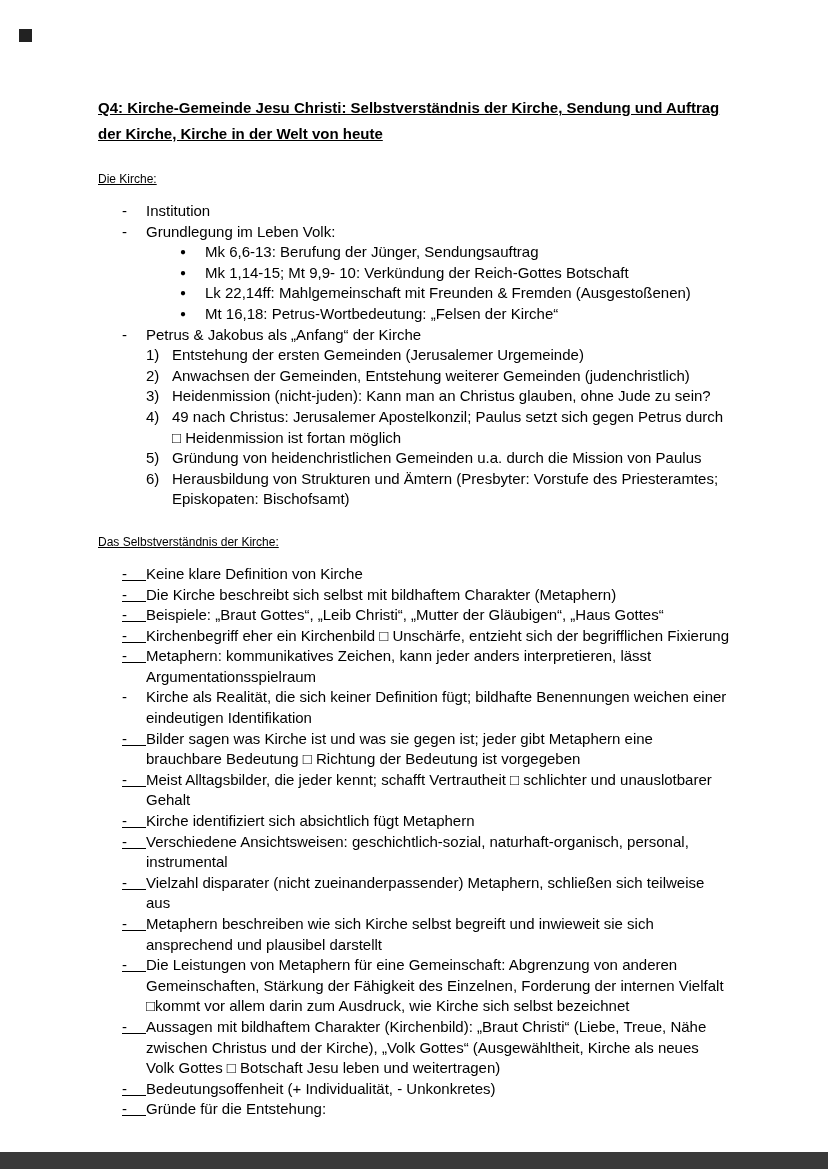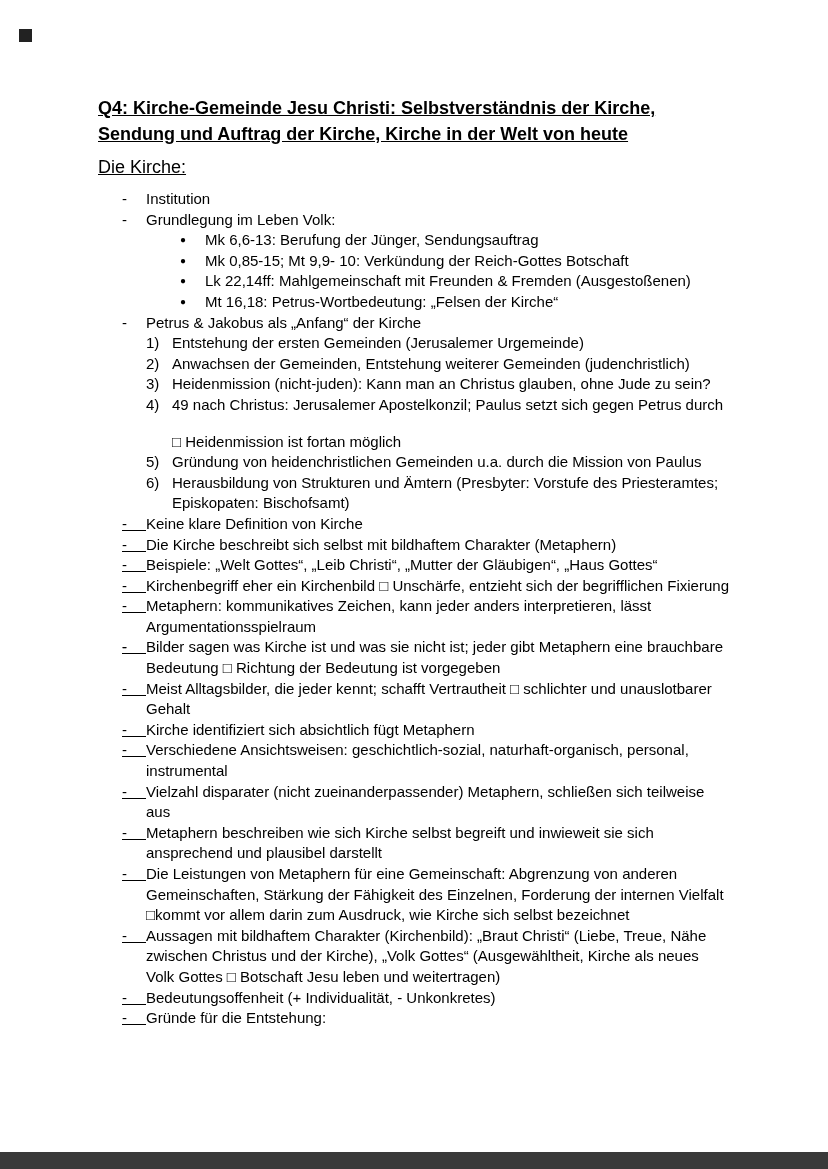--- a/index.html
+++ b/index.html
@@ -10,32 +10,32 @@
     color: #000;
     position: relative;
     overflow: hidden;
   }
   .page {
     position: absolute; inset: 0;
     padding: 95px 98px 0 98px;
     box-sizing: border-box;
   }
   .title {
-    font-size: 18px;
+    font-size: 15px;
     font-weight: bold;
     text-decoration: underline;
     line-height: 26px;
     margin: 0;
   }
   .section-heading {
-    font-size: 18px;
+    font-size: 12px;
     font-weight: normal;
     text-decoration: underline;
     line-height: 20px;
-    margin: 10px 0 12px 0;
+    margin: 22px 0 12px 0;
   }
   .list { margin: 0; }
   .li {
     position: relative;
     font-size: 15px;
     line-height: 20.6px;
   }
   .li .marker {
     position: absolute;
     white-space: nowrap;
@@ -45,21 +45,21 @@
   .t-dash { padding-left: 48px; }
   .t-dash .marker { left: 24px; width: 24px; }
   .t-dash.u .marker { text-decoration: underline; }
   
   .t-bullet { padding-left: 107px; }
   .t-bullet .marker { left: 82px; font-size: 10px; line-height: 20.6px; }
   
   .t-number { padding-left: 74px; }
   .t-number .marker { left: 48px; width: 26px; }
   
-  .t-cont { padding-left: 74px; margin-top: 16px; }
+  .t-cont { padding-left: 74px; }
   
   .artifact-topleft {
     position: absolute; left: 19px; top: 29px;
     width: 13px; height: 13px;
     background: #222222;
   }
   .bottom-strip {
     position: absolute; left: 0; right: 0; bottom: 0;
     height: 17px;
     background: #3a3a3a;
@@ -70,40 +70,41 @@
 
 <div class="page">
   <div class="artifact-topleft"></div>
   <h1 class="title">Q4: Kirche-Gemeinde Jesu Christi: Selbstverständnis der Kirche, Sendung und Auftrag der Kirche, Kirche in der Welt von heute</h1>
   <div id="sections">
       <h2 class="section-heading">Die Kirche:</h2>
       <div class="list">
         <div class="li t-dash"><span class="marker">-</span><span class="text">Institution</span></div>
         <div class="li t-dash"><span class="marker">-</span><span class="text">Grundlegung im Leben Volk:</span></div>
         <div class="li t-bullet"><span class="marker">●</span><span class="text">Mk 6,6-13: Berufung der Jünger, Sendungsauftrag</span></div>
-        <div class="li t-bullet"><span class="marker">●</span><span class="text">Mk 0,85-15; Mt 9,9- 10: Verkündung der Reich-Gottes Botschaft</span></div>
+        <div class="li t-bullet"><span class="marker">●</span><span class="text">Mk 1,14-15; Mt 9,9- 10: Verkündung der Reich-Gottes Botschaft</span></div>
         <div class="li t-bullet"><span class="marker">●</span><span class="text">Lk 22,14ff: Mahlgemeinschaft mit Freunden &amp; Fremden (Ausgestoßenen)</span></div>
         <div class="li t-bullet"><span class="marker">●</span><span class="text">Mt 16,18: Petrus-Wortbedeutung: „Felsen der Kirche“</span></div>
         <div class="li t-dash"><span class="marker">-</span><span class="text">Petrus &amp; Jakobus als „Anfang“ der Kirche</span></div>
         <div class="li t-number"><span class="marker">1)</span><span class="text">Entstehung der ersten Gemeinden (Jerusalemer Urgemeinde)</span></div>
         <div class="li t-number"><span class="marker">2)</span><span class="text">Anwachsen der Gemeinden, Entstehung weiterer Gemeinden (judenchristlich)</span></div>
         <div class="li t-number"><span class="marker">3)</span><span class="text">Heidenmission (nicht-juden): Kann man an Christus glauben, ohne Jude zu sein?</span></div>
         <div class="li t-number"><span class="marker">4)</span><span class="text">49 nach Christus: Jerusalemer Apostelkonzil; Paulus setzt sich gegen Petrus durch</span></div>
         <div class="li t-cont"><span class="text">□ Heidenmission ist fortan möglich</span></div>
         <div class="li t-number"><span class="marker">5)</span><span class="text">Gründung von heidenchristlichen Gemeinden u.a. durch die Mission von Paulus</span></div>
         <div class="li t-number"><span class="marker">6)</span><span class="text">Herausbildung von Strukturen und Ämtern (Presbyter: Vorstufe des Priesteramtes; Episkopaten: Bischofsamt)</span></div>
       </div>
+      <h2 class="section-heading">Das Selbstverständnis der Kirche:</h2>
       <div class="list">
         <div class="li t-dash u"><span class="marker">-&nbsp;&nbsp;&nbsp;&nbsp;&nbsp;</span><span class="text">Keine klare Definition von Kirche</span></div>
         <div class="li t-dash u"><span class="marker">-&nbsp;&nbsp;&nbsp;&nbsp;&nbsp;</span><span class="text">Die Kirche beschreibt sich selbst mit bildhaftem Charakter (Metaphern)</span></div>
-        <div class="li t-dash u"><span class="marker">-&nbsp;&nbsp;&nbsp;&nbsp;&nbsp;</span><span class="text">Beispiele: „Welt Gottes“, „Leib Christi“, „Mutter der Gläubigen“, „Haus Gottes“</span></div>
+        <div class="li t-dash u"><span class="marker">-&nbsp;&nbsp;&nbsp;&nbsp;&nbsp;</span><span class="text">Beispiele: „Braut Gottes“, „Leib Christi“, „Mutter der Gläubigen“, „Haus Gottes“</span></div>
         <div class="li t-dash u"><span class="marker">-&nbsp;&nbsp;&nbsp;&nbsp;&nbsp;</span><span class="text">Kirchenbegriff eher ein Kirchenbild □ Unschärfe, entzieht sich der begrifflichen Fixierung</span></div>
         <div class="li t-dash u"><span class="marker">-&nbsp;&nbsp;&nbsp;&nbsp;&nbsp;</span><span class="text">Metaphern: kommunikatives Zeichen, kann jeder anders interpretieren, lässt Argumentationsspielraum</span></div>
-        <div class="li t-dash"><span class="marker">-</span></div>
-        <div class="li t-dash u"><span class="marker">-&nbsp;&nbsp;&nbsp;&nbsp;&nbsp;</span><span class="text">Bilder sagen was Kirche ist und was sie nicht ist; jeder gibt Metaphern eine brauchbare Bedeutung □ Richtung der Bedeutung ist vorgegeben</span></div>
+        <div class="li t-dash"><span class="marker">-</span><span class="text">Kirche als Realität, die sich keiner Definition fügt; bildhafte Benennungen weichen einer eindeutigen Identifikation</span></div>
+        <div class="li t-dash u"><span class="marker">-&nbsp;&nbsp;&nbsp;&nbsp;&nbsp;</span><span class="text">Bilder sagen was Kirche ist und was sie gegen ist; jeder gibt Metaphern eine brauchbare Bedeutung □ Richtung der Bedeutung ist vorgegeben</span></div>
         <div class="li t-dash u"><span class="marker">-&nbsp;&nbsp;&nbsp;&nbsp;&nbsp;</span><span class="text">Meist Alltagsbilder, die jeder kennt; schafft Vertrautheit □ schlichter und unauslotbarer Gehalt</span></div>
         <div class="li t-dash u"><span class="marker">-&nbsp;&nbsp;&nbsp;&nbsp;&nbsp;</span><span class="text">Kirche identifiziert sich absichtlich fügt Metaphern</span></div>
         <div class="li t-dash u"><span class="marker">-&nbsp;&nbsp;&nbsp;&nbsp;&nbsp;</span><span class="text">Verschiedene Ansichtsweisen: geschichtlich-sozial, naturhaft-organisch, personal, instrumental</span></div>
         <div class="li t-dash u"><span class="marker">-&nbsp;&nbsp;&nbsp;&nbsp;&nbsp;</span><span class="text">Vielzahl disparater (nicht zueinanderpassender) Metaphern, schließen sich teilweise aus</span></div>
         <div class="li t-dash u"><span class="marker">-&nbsp;&nbsp;&nbsp;&nbsp;&nbsp;</span><span class="text">Metaphern beschreiben wie sich Kirche selbst begreift und inwieweit sie sich ansprechend und plausibel darstellt</span></div>
         <div class="li t-dash u"><span class="marker">-&nbsp;&nbsp;&nbsp;&nbsp;&nbsp;</span><span class="text">Die Leistungen von Metaphern für eine Gemeinschaft: Abgrenzung von anderen Gemeinschaften, Stärkung der Fähigkeit des Einzelnen, Forderung der internen Vielfalt □kommt vor allem darin zum Ausdruck, wie Kirche sich selbst bezeichnet</span></div>
         <div class="li t-dash u"><span class="marker">-&nbsp;&nbsp;&nbsp;&nbsp;&nbsp;</span><span class="text">Aussagen mit bildhaftem Charakter (Kirchenbild): „Braut Christi“ (Liebe, Treue, Nähe zwischen Christus und der Kirche), „Volk Gottes“ (Ausgewähltheit, Kirche als neues Volk Gottes □ Botschaft Jesu leben und weitertragen)</span></div>
         <div class="li t-dash u"><span class="marker">-&nbsp;&nbsp;&nbsp;&nbsp;&nbsp;</span><span class="text">Bedeutungsoffenheit (+ Individualität, - Unkonkretes)</span></div>
         <div class="li t-dash u"><span class="marker">-&nbsp;&nbsp;&nbsp;&nbsp;&nbsp;</span><span class="text">Gründe für die Entstehung:</span></div>
       </div>

